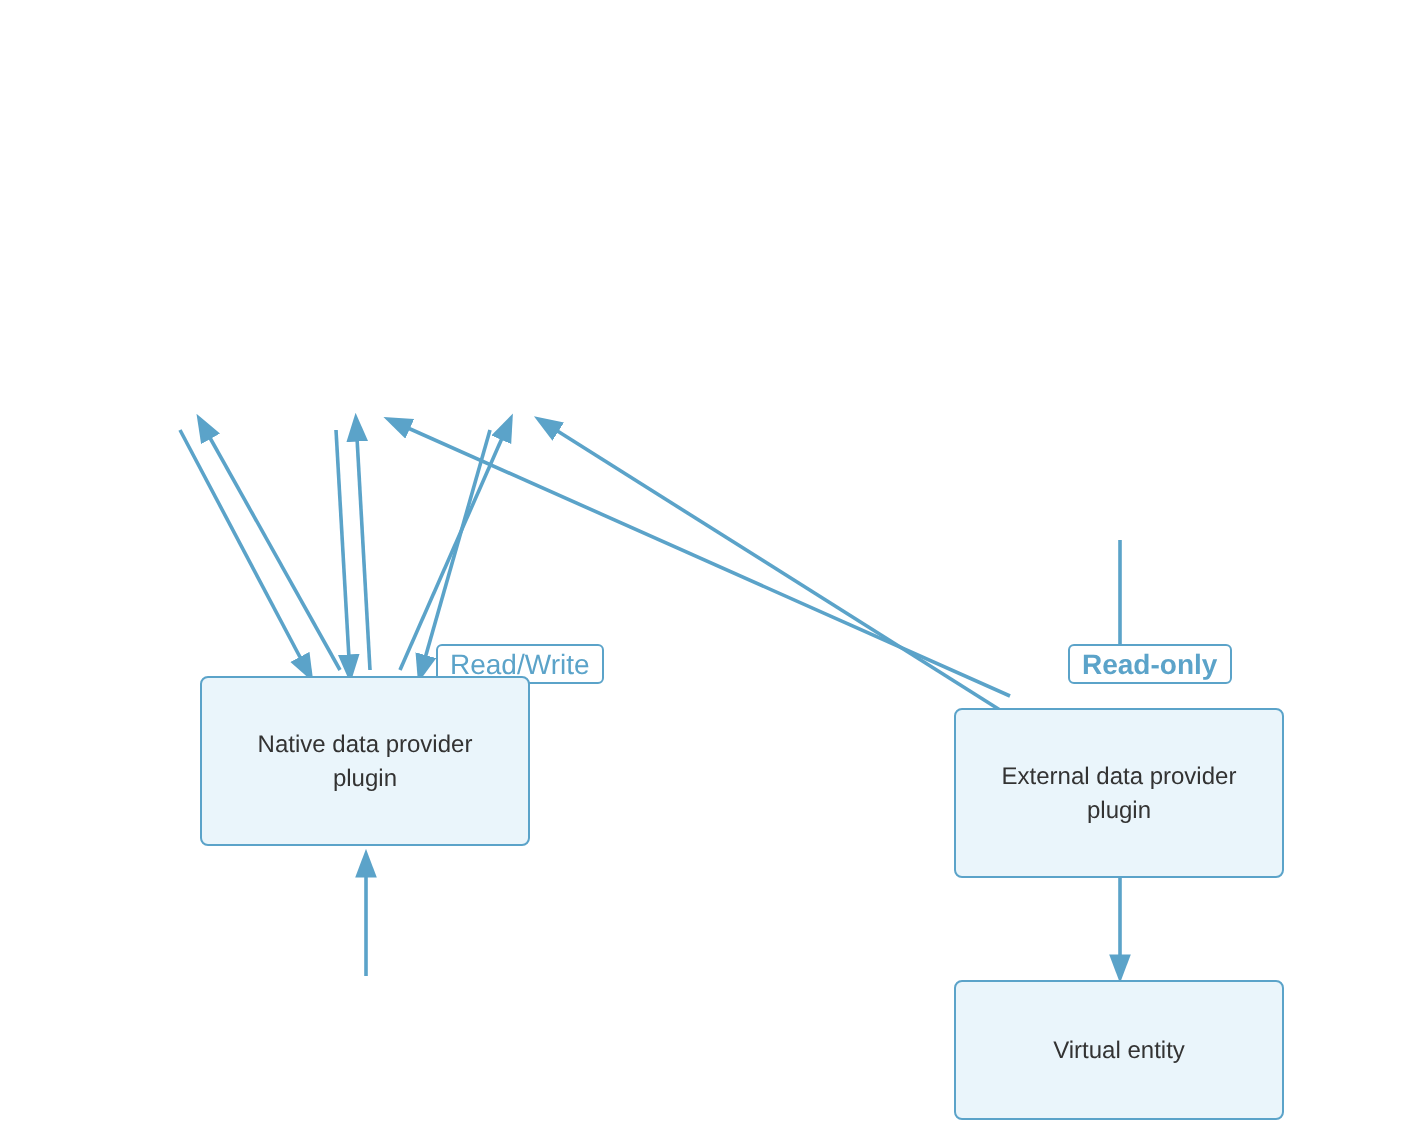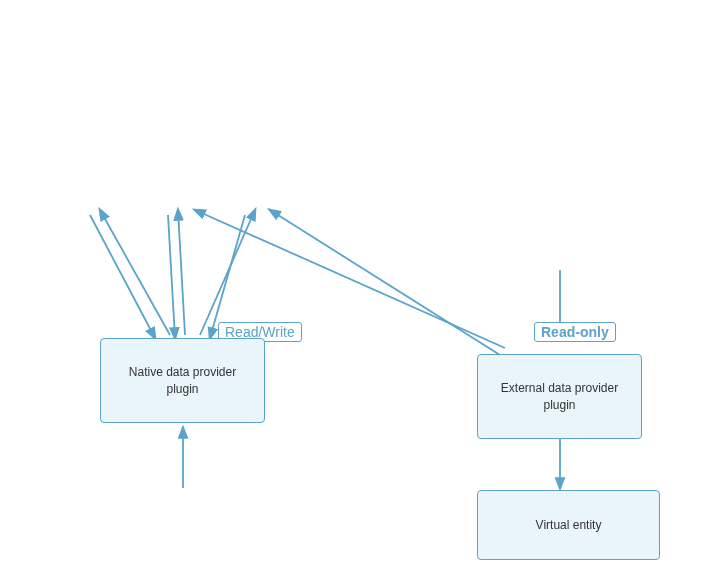--- a/index.html
+++ b/index.html
@@ -107,17 +107,17 @@
     <span style="white-space:pre-line;">Native data provider
 plugin</span>
   </div>
 
   <div class="box" style="left:477px; top:338px; width:165px; height:85px;margin-top:16px;">
     <span style="white-space:pre-line;">External data provider
 plugin</span>
   </div>
 
 
-  <div class="box" style="left:477px; top:490px; width:183px; height:70px;">
+  <div class="box" style="left:477px; top:490px; width:165px; height:70px;">
     <span>Virtual entity</span>
   </div>
 
 </div>
 
 </body></html>

